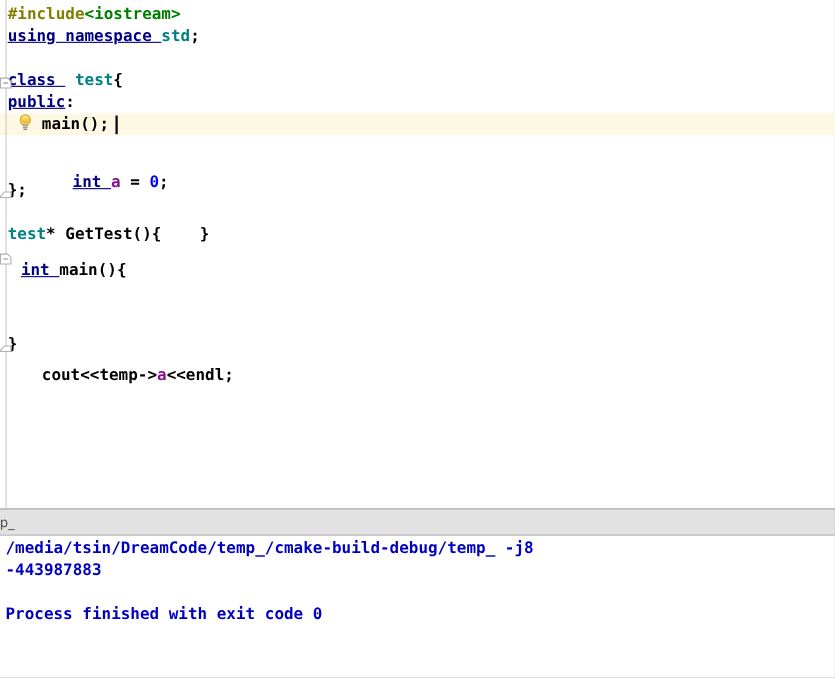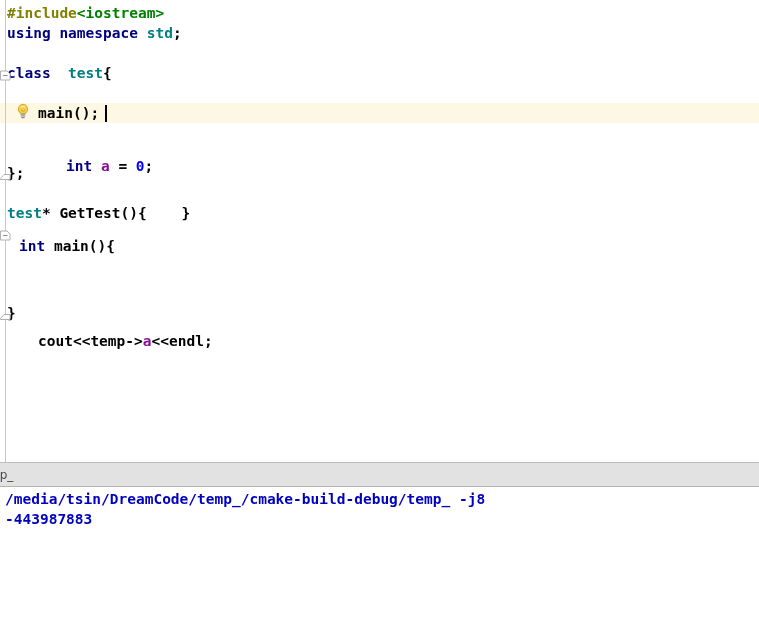--- a/index.html
+++ b/index.html
@@ -71,21 +71,21 @@
     white-space: pre;
   }
 
   .line-hl-full {
     background: #fdf8e3;
   }
 
   
   .t-pp       { color: #808000; }   
   .t-str      { color: #008000; }   
-  .t-kw       { color: #000080; }   
+  .t-kw       { color: #000080; text-decoration: underline; }   
   .t-type     { color: #008080; }   
   .t-plain    { color: #000000; }
   .t-field    { color: #871094; }   
   .t-num      { color: #0000ff; }   
 
   
   .usage-hl {
     position: absolute;
     background: #faf3d0;
     height: 20px;
@@ -172,20 +172,21 @@
 
   <div class="editor-pane">
 
     <div class="gutter-rule"></div>
 
     <div class="code-area" id="code-area">
         <div class="line" style="top: 3px;"><span class="txt"><span class="t-pp">#include</span><span class="t-str">&lt;iostream&gt;</span></span></div>
         <div class="line" style="top: 23px;"><span class="txt"><span class="t-kw">using namespace </span><span class="t-type">std</span><span class="t-plain">;</span></span></div>
         <div class="line" style="top: 43px;"><span class="txt"></span></div>
         <div class="line" style="top: 63px;"><span class="txt"><span class="t-kw">class </span><span class="t-type"> test</span><span class="t-plain">{</span></span></div>
+        <div class="line" style="top: 83px;"><span class="txt"><span class="t-kw">public</span><span class="t-plain">:</span></span></div>
         <div class="line line-hl-full" style="top: 103px;"><span class="txt" style="left: 38px;"><span class="t-plain">main();</span></span><span class="caret" style="left: 105.2px;"></span></div>
         <div class="line" style="top: 156px; margin-left: 28px;"><span class="txt" style="left: 38px;"><span class="t-kw">int </span><span class="t-field">a </span><span class="t-plain">= </span><span class="t-num">0</span><span class="t-plain">;</span></span></div>
         <div class="line" style="top: 163px;"><span class="txt"><span class="t-plain">};</span></span></div>
         <div class="line" style="top: 183px;"><span class="txt"></span></div>
         <div class="line" style="top: 203px;"><span class="txt"><span class="t-type">test</span><span class="t-plain">* GetTest(){    }</span></span></div>
         <div class="line" style="top: 236px; margin-left: 12px;"><span class="txt"><span class="t-kw">int </span><span class="t-plain">main(){</span></span></div>
         <div class="line" style="top: 243px;"><span class="txt"></span></div>
         <div class="line" style="top: 283px; margin-top: 48px;"><span class="txt" style="left: 38px;"><span class="t-plain">cout&lt;&lt;temp-&gt;</span><span class="t-field">a</span><span class="t-plain">&lt;&lt;endl;</span></span></div>
         <div class="line" style="top: 303px;"><span class="txt"><span class="t-plain">}</span></span></div>
       </div>
@@ -232,15 +233,16 @@
   <div class="split-line"></div>
 
   <div class="console-toolbar">
     <div class="console-tab">mp_</div>
   </div>
 
   <div class="console-pane" id="console-pane">
       <div class="console-line" style="top: 2px;">/media/tsin/DreamCode/temp_/cmake-build-debug/temp_ -j8</div>
       <div class="console-line" style="top: 22px;">-443987883</div>
       <div class="console-line" style="top: 42px;"></div>
+      <div class="console-line" style="top: 62px;">Process finished with exit code 0</div>
     </div>
 
 </div>
 
 </body></html>

